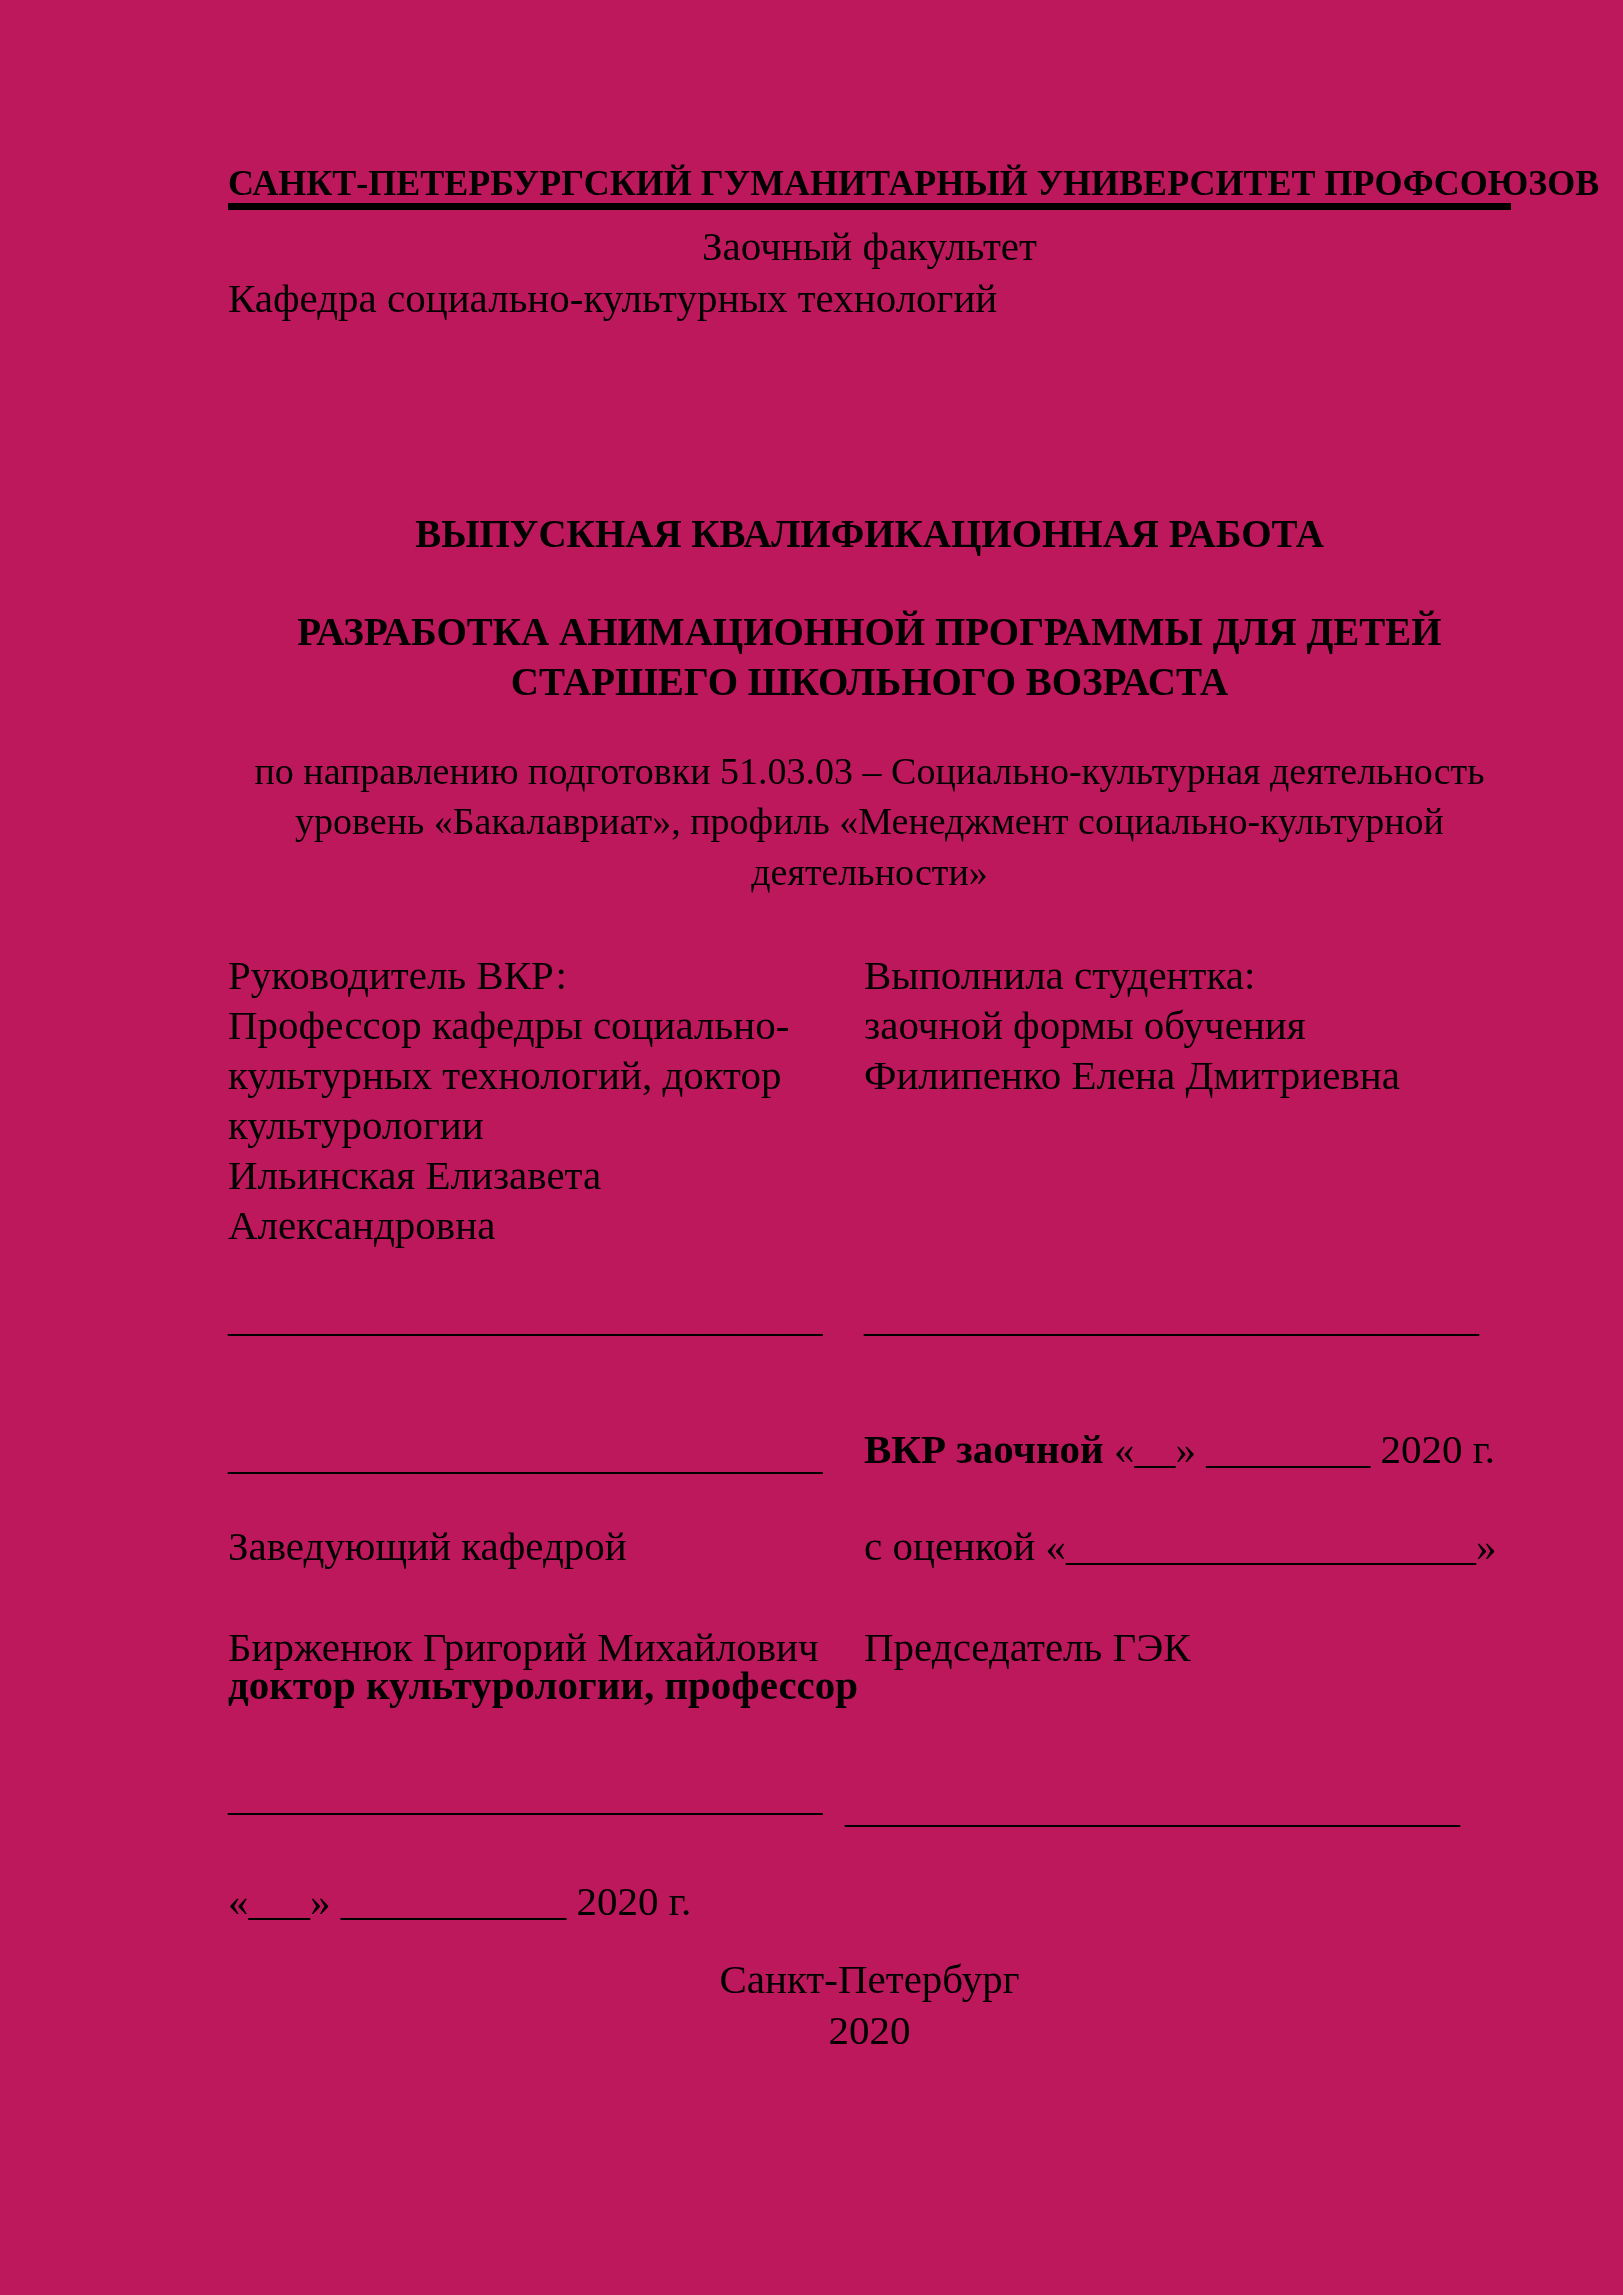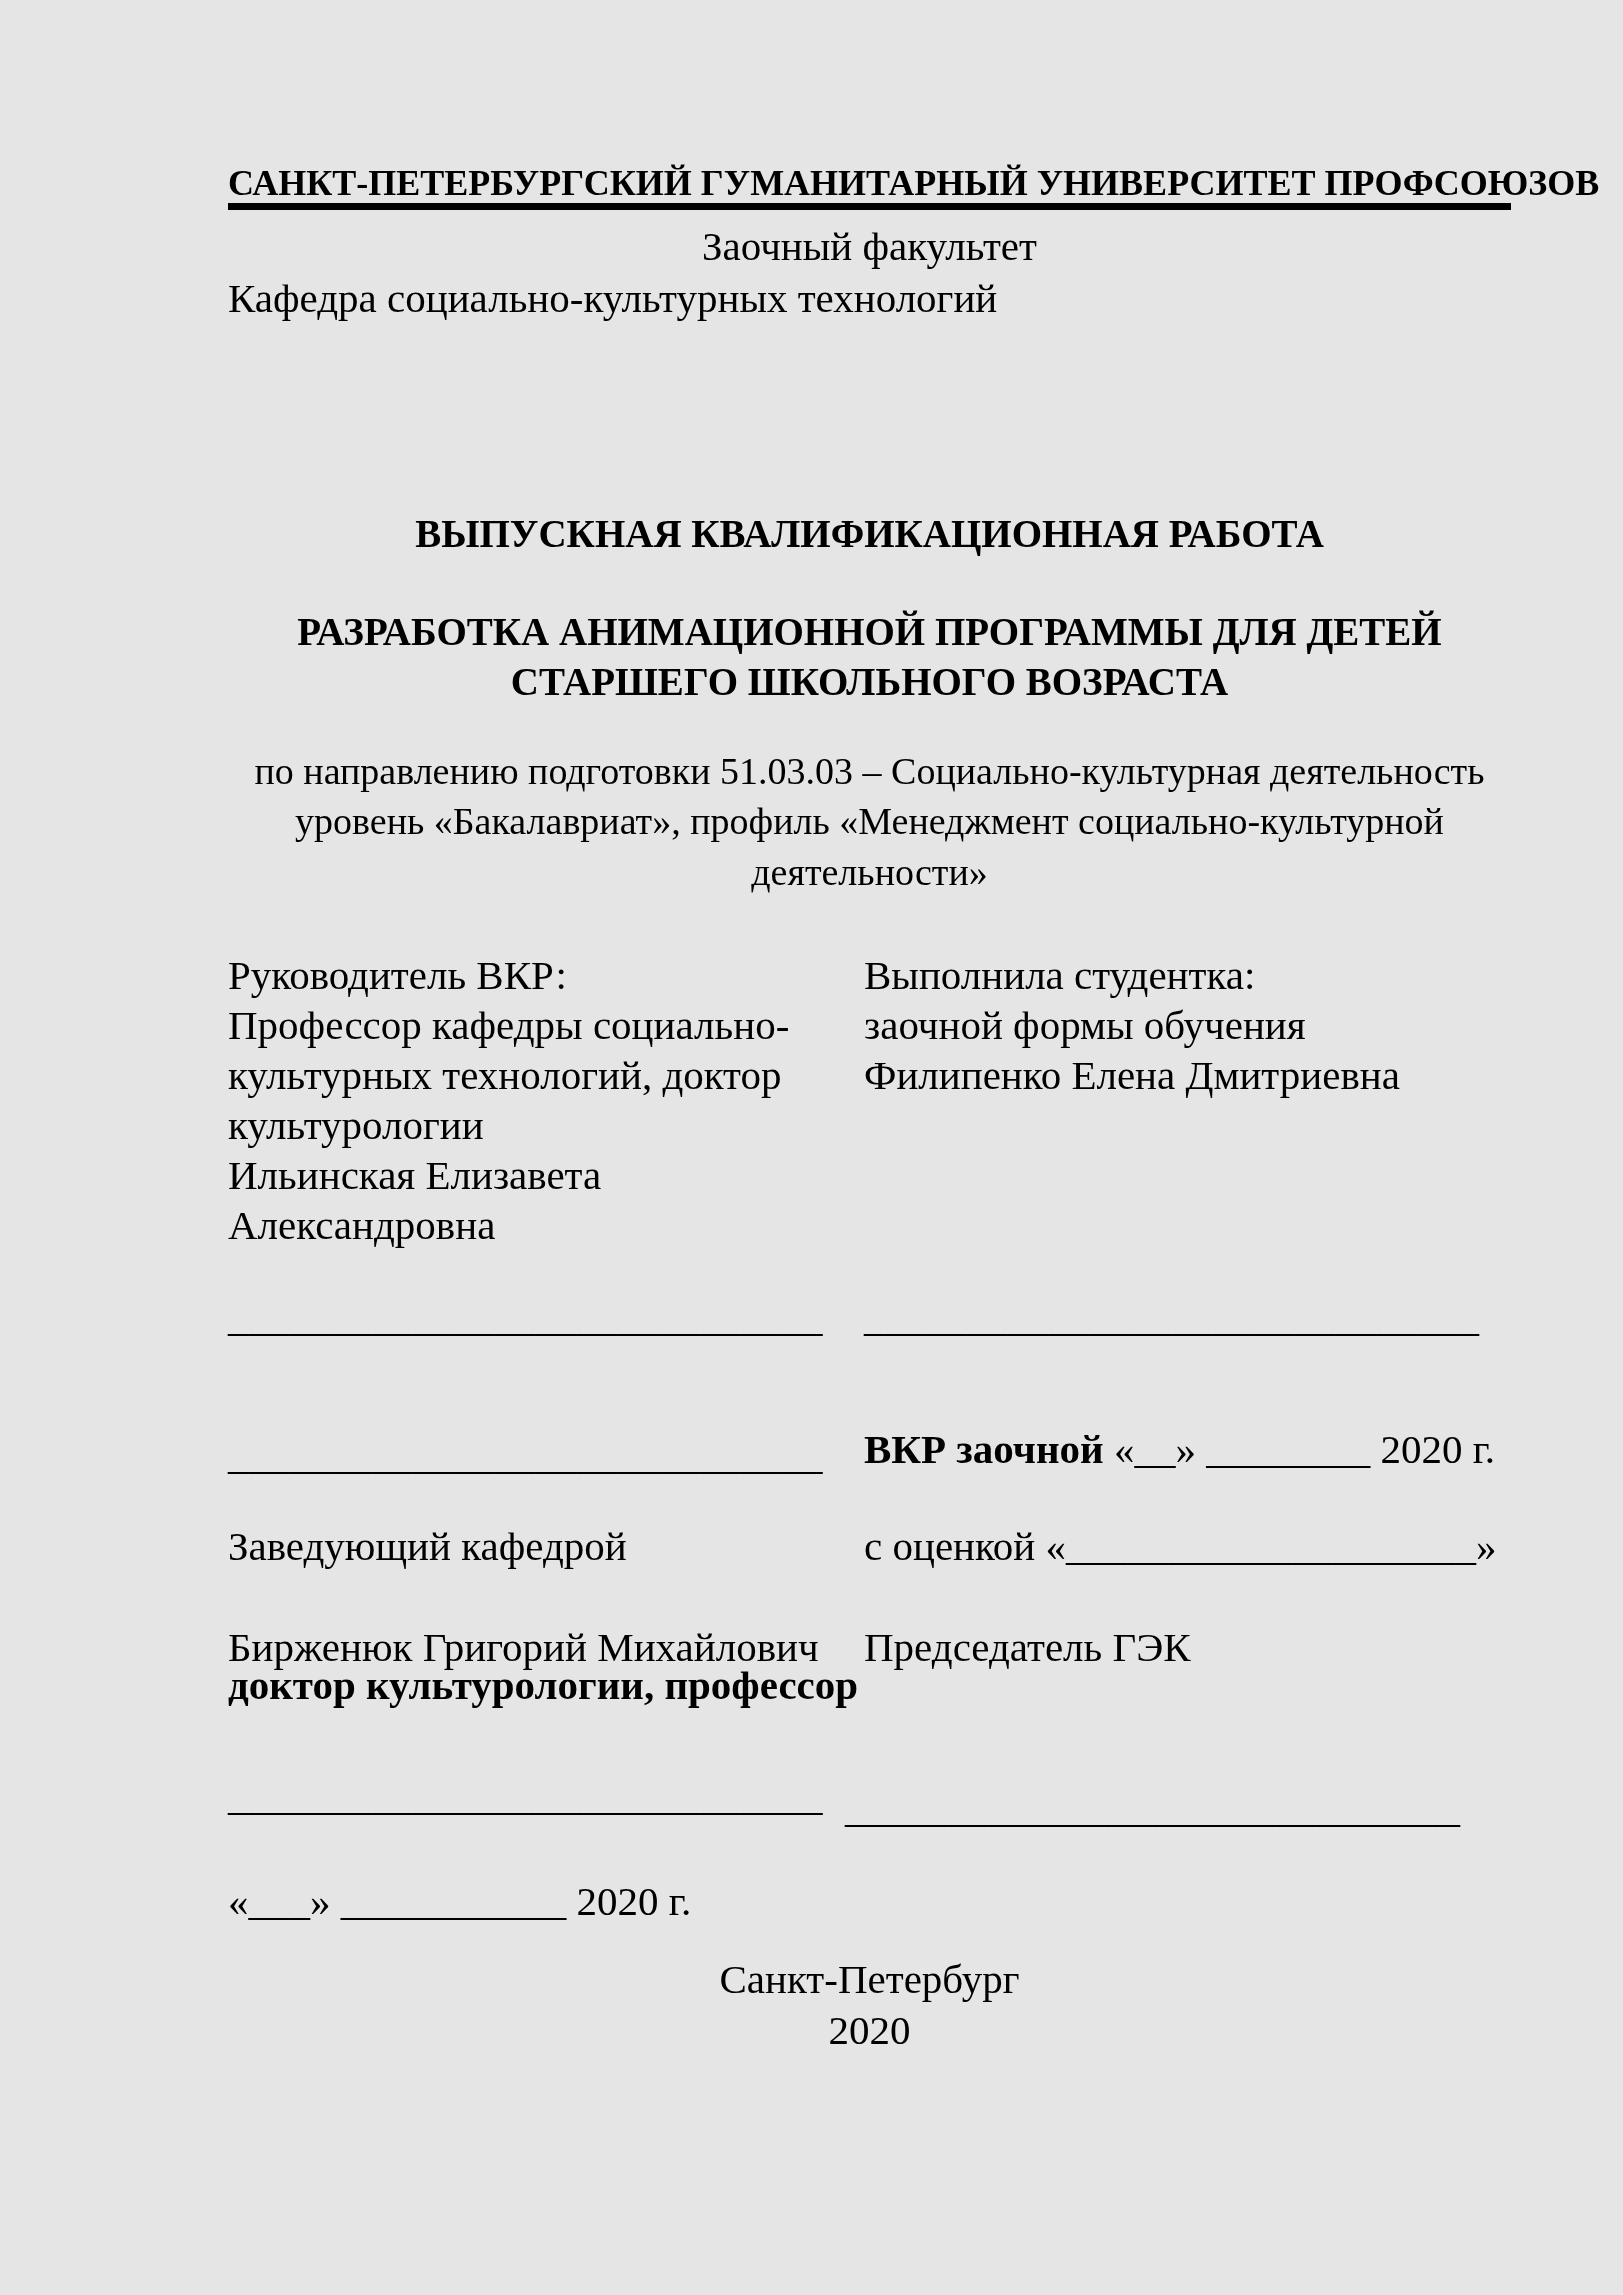--- a/index.html
+++ b/index.html
@@ -1,20 +1,20 @@
 <!DOCTYPE html>
 <html lang="ru" style="font-size:12.6px"><head>
 <meta charset="utf-8">
 <style>
   html,body{margin:0;padding:0;background:#ffffff;}
   .page{
     position:relative;
     width:1623px;
     height:2295px;
-    background:#e5e5e5;
+    background:#be185d;
     color:#000000;
     font-family:"Liberation Serif","DejaVu Serif",serif;
     overflow:hidden;
   }
   .abs{position:absolute;white-space:nowrap;line-height:1;}
   .center{left:228px;width:1283px;text-align:center;}
   .right{left:228px;width:1283px;}
   .b{font-weight:bold;}
   .fs-header{font-size:36px;}
   .fs-title{font-size:39px;}

